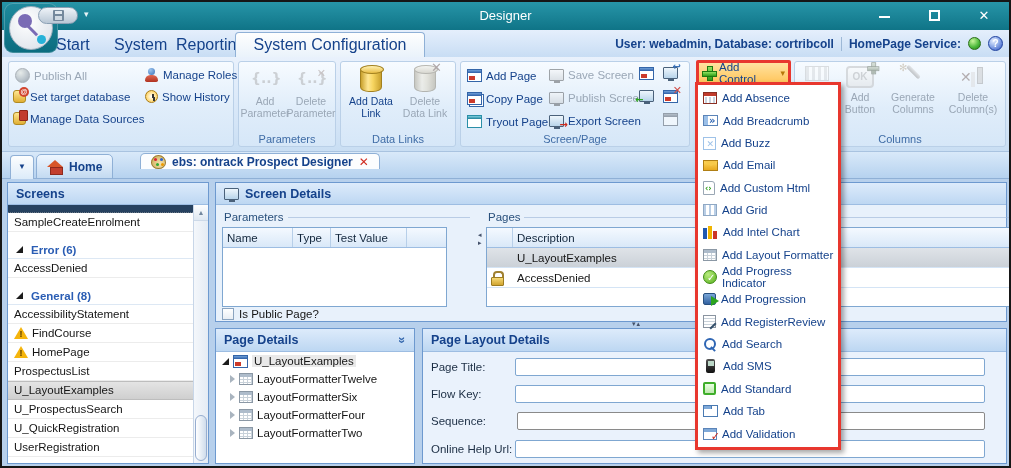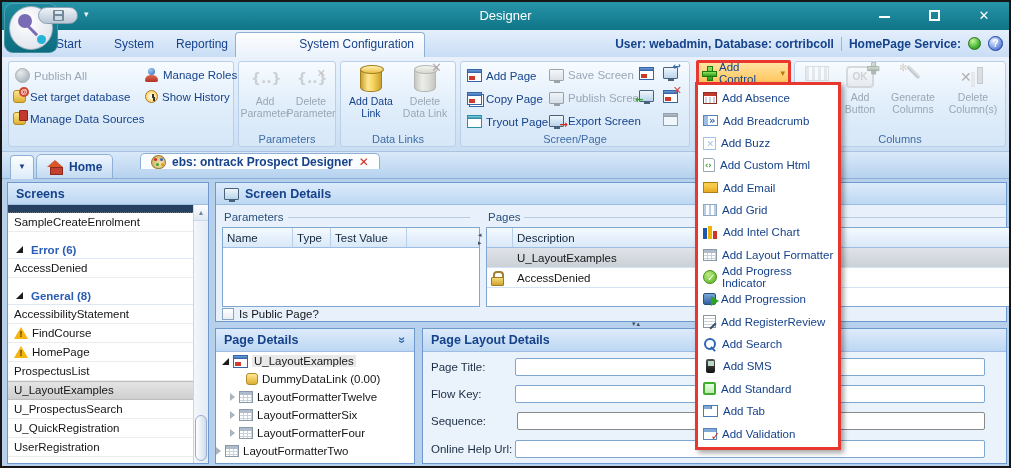--- a/index.html
+++ b/index.html
@@ -19,21 +19,21 @@
   .floppy{position:relative;width:11px;height:11px;background:#74889c;border-radius:1px}
   .floppy::before{content:"";position:absolute;left:2px;top:1px;width:7px;height:3px;background:#dfe7ee}
   .floppy::after{content:"";position:absolute;left:2px;bottom:1px;width:7px;height:4px;background:#cfd9e2}
   .qat-caret{left:82px;top:7px;color:#e8f4f7;font-size:9px;z-index:8}
   .winbtn{top:5px;height:18px;width:30px;color:#fff;text-align:center;font-size:13px;line-height:18px;cursor:default}
   .minbar{display:inline-block;width:11px;height:2px;background:#fff;margin-bottom:2px}
   .maxbox{display:inline-block;width:11px;height:11px;border:2px solid #fff;margin-top:3px}
 
   
   .tabrow{left:0;top:28px;width:1007px;height:27px;background:linear-gradient(#e5effc,#c8ddf4)}
-  .rtab{position:absolute;top:4px;height:23px;line-height:21px;text-align:right;color:#15428b;font-size:12px;padding:0 10px}
+  .rtab{position:absolute;top:4px;height:23px;line-height:21px;text-align:center;color:#15428b;font-size:16px;padding:0 10px}
   .rtab.active{background:linear-gradient(#fefefe,#eaf2fb);border:1px solid #8fb0d6;border-bottom:none;border-radius:4px 4px 0 0;top:2px;height:25px;line-height:23px}
   .statusline{top:6px;right:6px;display:flex;align-items:center;gap:7px;font-size:12px;font-weight:bold;color:#15428b}
   .vsep{width:1px;height:14px;background:#9db8d6}
   .orb{position:relative;width:13px;height:13px;border-radius:50%;background:radial-gradient(circle at 35% 28%,#c8f59a,#46b637 60%,#2a7d1d);border:1px solid #2a6e18}
   .help{position:relative;width:15px;height:15px;border-radius:50%;background:radial-gradient(circle at 35% 30%,#e8f0ff,#9ab4ec 40%,#2c53c2);border:1px solid #1d3f9e;color:#fff;font:bold 10px/13px "Liberation Sans",sans-serif;text-align:center}
   .help::before{content:"?"}
 
   
   .ribbon{left:0;top:55px;width:1007px;height:95px;background:linear-gradient(#e9f1fc,#d4e5f7 70%,#c9def3);border-bottom:1px solid #a9c3e0}
   .rgroup{position:absolute;top:4px;height:86px;border:1px solid #bad0e8;border-radius:3px;background:linear-gradient(#f7fbff,#e0edfa 55%,#d6e7f8)}
@@ -418,21 +418,21 @@
     </div>
   </div>
 
   <div class="panel" style="left:213px;top:180px;width:792px;height:140px;background:#e8f1fb">
     <div class="phead">
       <span class="i mon"></span>
       <span>Screen Details</span>
     </div>
     <div class="gtitle" style="left:8px;top:28px">Parameters</div>
     <div class="grule" style="left:72px;top:34px;width:182px"></div>
-    <div class="tbl" style="left:6px;top:44px;width:258px;height:80px">
+    <div class="tbl" style="left:6px;top:44px;width:225px;height:80px">
       <div class="thead">
         <div class="th" style="width:70px">Name</div>
         <div class="th" style="width:38px">Type</div>
         <div class="th" style="width:76px">Test Value</div>
         <div class="th" style="flex:1;border-right:none"></div>
       </div>
     </div>
     <div class="abs" style="left:6px;top:125px;font-size:11.5px;color:#151515">
       <span class="cb"></span><span>Is Public Page?</span>
     </div>
@@ -462,40 +462,36 @@
     <div class="phead" style="height:23px">
       <span>Page Details</span>
       <span class="chev">»</span>
     </div>
     <div class="tree">
       <div class="trw" style="padding-left:6px">
         <span class="i tri-exp" style="width:0;height:0"></span>
         <span class="i win red"></span>
         <span class="lblbg">U_LayoutExamples</span>
       </div>
-      <div class="trw" style="padding-left:30px">
-        <span class="i coins-sm"></span>
-        <span>DummyDataLink (0.00)</span>
-      </div>
       <div class="trw" style="padding-left:14px">
         <span class="i tri-col" style="width:0;height:0"></span>
         <span class="i layouttbl-ic"></span>
         <span>LayoutFormatterTwelve</span>
       </div>
       <div class="trw" style="padding-left:14px">
         <span class="i tri-col" style="width:0;height:0"></span>
         <span class="i layouttbl-ic"></span>
         <span>LayoutFormatterSix</span>
       </div>
       <div class="trw" style="padding-left:14px">
         <span class="i tri-col" style="width:0;height:0"></span>
         <span class="i layouttbl-ic"></span>
         <span>LayoutFormatterFour</span>
       </div>
-      <div class="trw" style="padding-left:0">
+      <div class="trw" style="padding-left:14px">
         <span class="i tri-col" style="width:0;height:0"></span>
         <span class="i layouttbl-ic"></span>
         <span>LayoutFormatterTwo</span>
       </div>
     </div>
   </div>
 
   <div class="panel" style="left:420px;top:326px;width:585px;height:136px;background:#eaf2fc">
     <div class="phead" style="height:23px">
       <span>Page Layout Details</span>
@@ -517,28 +513,28 @@
       </div>
     <div class="mitem">
         <span class="i bread-ic"></span>
         <span>Add Breadcrumb</span>
       </div>
     <div class="mitem">
         <span class="i buzz-ic"></span>
         <span>Add Buzz</span>
       </div>
     <div class="mitem">
+        <span class="i env-ic"></span>
+        <span>Add Email</span>
+      </div>
+    <div class="mitem">
         <span class="i html-ic"></span>
         <span>Add Custom Html</span>
       </div>
     <div class="mitem">
-        <span class="i env-ic"></span>
-        <span>Add Email</span>
-      </div>
-    <div class="mitem">
         <span class="i grid-ic"></span>
         <span>Add Grid</span>
       </div>
     <div class="mitem">
         <span class="i chart-ic"></span>
         <span>Add Intel Chart</span>
       </div>
     <div class="mitem">
         <span class="i layouttbl-ic"></span>
         <span>Add Layout Formatter</span>

